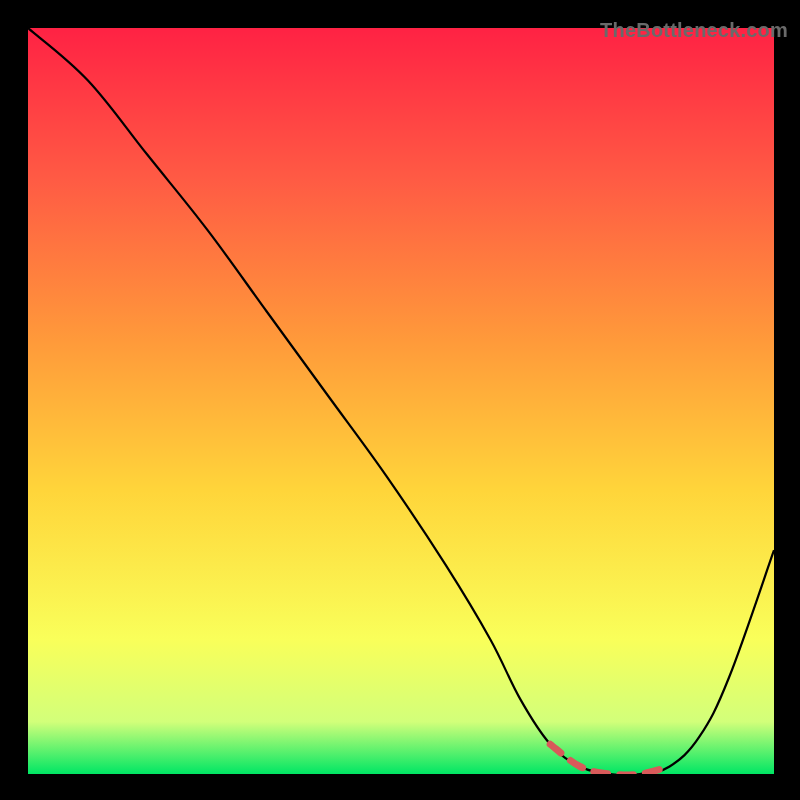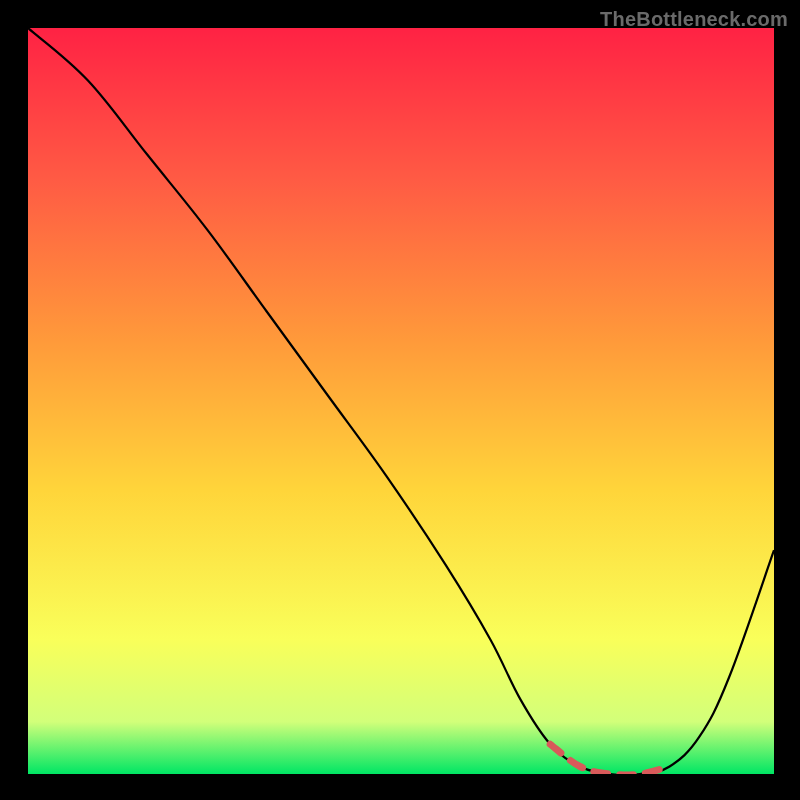--- a/index.html
+++ b/index.html
@@ -12,21 +12,21 @@
     overflow: hidden;
   }
   .container {
     position: relative;
     width: 800px;
     height: 800px;
     background: #000000;
   }
   .watermark {
     position: absolute;
-    top: 8px;
+    top: 19px;
     right: 12px;
     font-size: 20px;
     font-weight: bold;
     color: #6a6a6a;
     letter-spacing: 0.2px;
     z-index: 10;
   }
   .plot {
     position: absolute;
     left: 28px;

